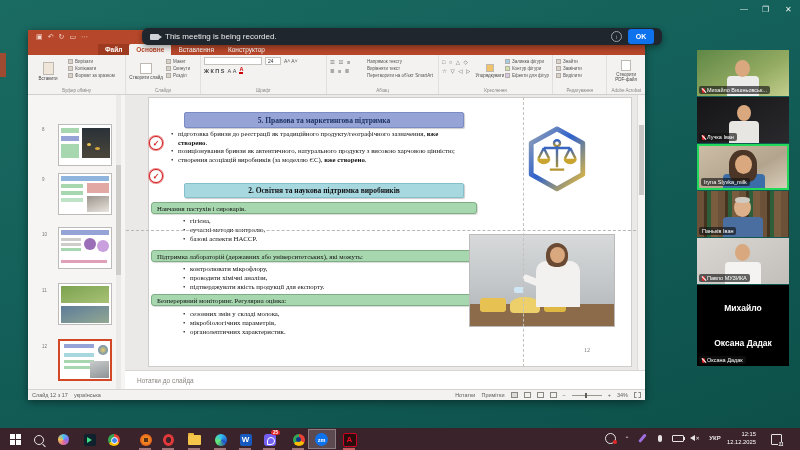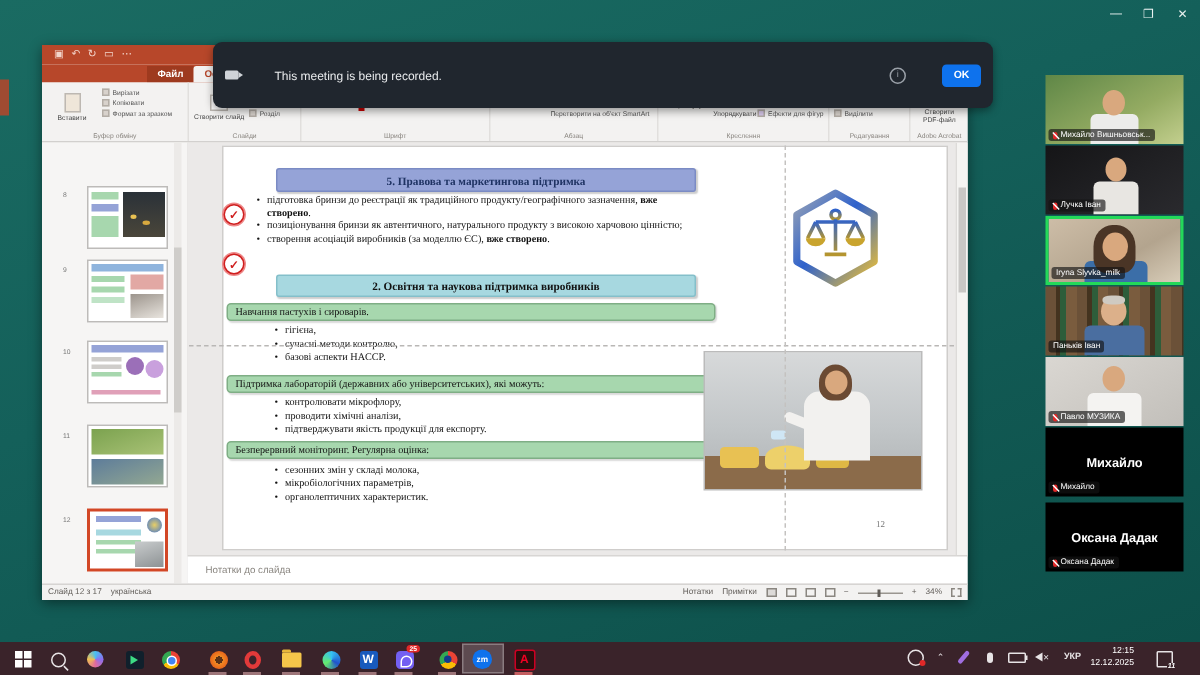--- a/index.html
+++ b/index.html
@@ -53,21 +53,21 @@
   #escroll .eth{position:absolute;left:1px;top:30px;width:5px;height:70px;background:#c9c7c5;}
   
   #photo{position:absolute;left:320px;top:136px;width:144px;height:91px;background:linear-gradient(180deg,#d7d9da 0%,#c2c6c8 55%,#aeb2b4 100%);overflow:hidden;border:1px solid #bbb;}
   
   #notes{left:97px;top:340px;width:520px;height:19px;background:#fff;border-top:1px solid #d8d6d4;font-size:6.5px;color:#8a8680;display:flex;align-items:center;padding-left:12px;box-sizing:border-box;}
   #status{left:0;top:359px;width:617px;height:11px;background:#f3f2f1;border-top:1px solid #d6d4d2;font-size:5.5px;color:#605c58;display:flex;align-items:center;padding:0 4px;box-sizing:border-box;gap:6px;}
   .viewico{width:7px;height:6px;border:1px solid #8a8680;box-sizing:border-box;}
   #zoomtrack{width:30px;height:1px;background:#9a9690;position:relative;}
   #zoomtrack .zth{position:absolute;left:13px;top:-2px;width:2px;height:5px;background:#605c58;}
   
-  #banner{left:142px;top:28px;width:520px;height:44px;background:#20262e;border-radius:6px;display:flex;align-items:center;padding:0 8px;box-sizing:border-box;z-index:50;box-shadow:0 2px 6px rgba(0,0,0,.4);color:#e8eaec;font-size:8px;gap:24px;}
+  #banner{left:142px;top:28px;width:520px;height:17px;background:#20262e;border-radius:6px;display:flex;align-items:center;padding:0 8px;box-sizing:border-box;z-index:50;box-shadow:0 2px 6px rgba(0,0,0,.4);color:#e8eaec;font-size:8px;gap:6px;}
   #banner .cam{width:9px;height:6px;background:#cfd3d8;border-radius:1px;position:relative;}
   #banner .cam:after{content:"";position:absolute;right:-3px;top:1px;border-left:3px solid #cfd3d8;border-top:2px solid transparent;border-bottom:2px solid transparent;}
   #banner .info{margin-left:auto;width:9px;height:9px;border:1px solid #9aa0a8;border-radius:50%;color:#9aa0a8;font-size:6px;display:flex;align-items:center;justify-content:center;}
   #banner .okbtn{width:26px;height:15px;background:#0e72ed;border-radius:3px;color:#fff;font-size:7px;font-weight:bold;display:flex;align-items:center;justify-content:center;}
   
   .winctl{color:#eaf2f1;font-size:8px;z-index:5;}
   .tile{position:absolute;left:697px;width:92px;height:46px;background:#000;overflow:hidden;box-sizing:border-box;}
   .tile.active{border:2px solid #23d959;}
   .nlabel{position:absolute;left:2px;bottom:2px;max-width:86px;background:rgba(20,20,20,.65);border-radius:2px;color:#fff;font-size:5.5px;padding:1px 3px;display:flex;align-items:center;gap:2px;white-space:nowrap;overflow:hidden;text-overflow:ellipsis;}
   .micmute{width:3px;height:5px;background:#e02828;border-radius:1.5px;position:relative;flex:0 0 auto;}
@@ -451,21 +451,21 @@
   </div>
 
   <div class="tile" style="top:285px">
     <div class="bigname">Михайло</div>
     <div class="nlabel">
         <span class="micmute"></span>
         <span>Михайло</span>
       </div>
   </div>
 
-  <div class="tile" style="top:335px">
+  <div class="tile" style="top:320px">
     <div class="bigname">Оксана Дадак</div>
     <div class="nlabel">
         <span class="micmute"></span>
         <span>Оксана Дадак</span>
       </div>
   </div>
 
   <div class="abs" id="taskbar">
     <div class="tbi" style="left:8px">
       <div style="display:grid;grid-template-columns:5px 5px;gap:1px">

